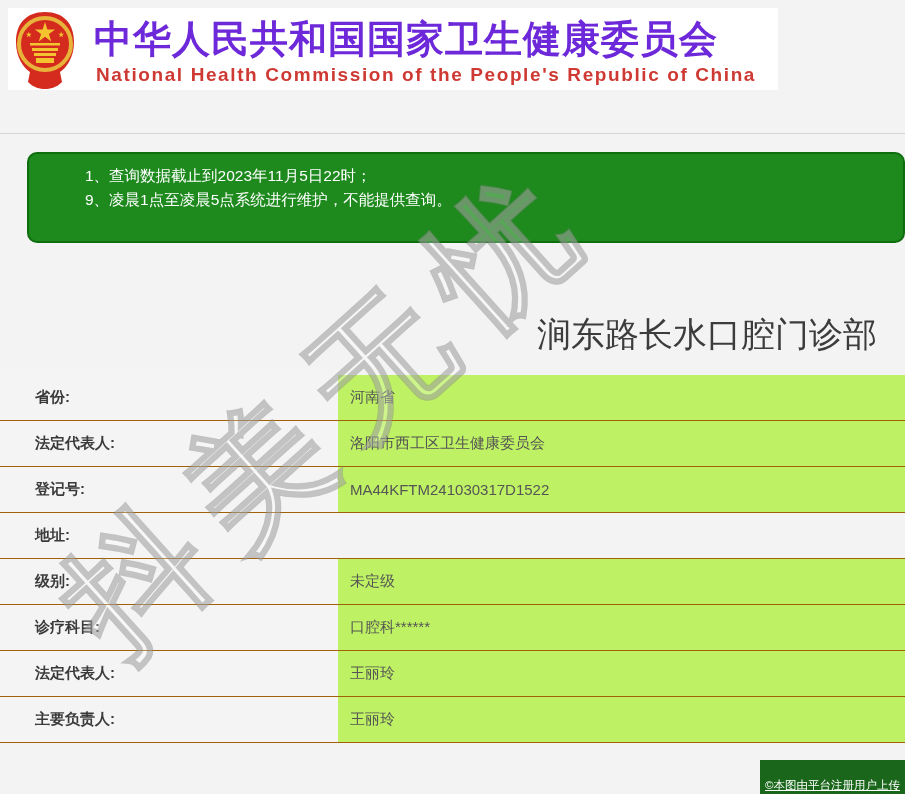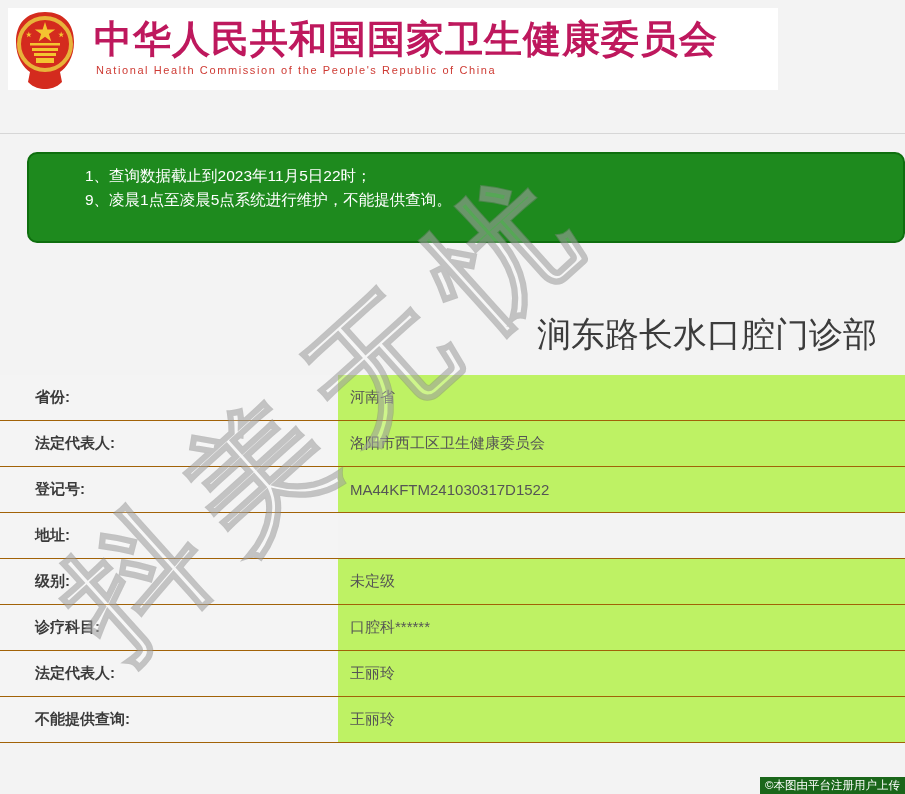--- a/index.html
+++ b/index.html
@@ -14,26 +14,26 @@
   
   .banner {
     position:absolute; left:8px; top:8px; width:770px; height:82px;
     background:#ffffff;
   }
   .emblem {
     position:absolute; left:4px; top:2px; width:66px; height:80px;
   }
   .banner-title-cn {
     position:absolute; left:86px; top:6px;
-    font-size:38px; font-weight:bold; color:#be185d;
+    font-size:38px; font-weight:bold; color:#6d28d9;
     letter-spacing:1px; white-space:nowrap;
   }
   .banner-title-en {
     position:absolute; left:88px; top:56px;
-    font-size:11px; font-weight:normal; color:#ce3a33;
+    font-size:19px; font-weight:bold; color:#ce3a33;
     letter-spacing:1.6px; white-space:nowrap;
   }
   .header-divider {
     position:absolute; left:0; top:133px; width:905px; height:1px;
     background:#d6d6d6;
   }
 
   
   .notice {
     position:absolute; left:27px; top:152px; width:878px; height:91px;
@@ -82,22 +82,23 @@
   .info-value {
     flex:1; background:#bef264;
     padding-left:12px; display:flex; align-items:center;
     font-size:15px; color:#555555;
   }
 
   
   .footer-badge {
     position:absolute; right:0; bottom:0; height:17px; z-index:20;
     background:#1a661a; color:#ffffff;
-    font-size:11.5px; line-height:17px; padding:0 5px;
+    font-size:11.5px; line-height:17px; padding:17px 5px;
     white-space:nowrap;
+    text-decoration:underline;
   }
 </style>
 </head>
 <body>
 
 <div class="banner">
   <span class="emblem">
     <svg viewBox="0 0 66 80" width="66" height="80">
       <path d="M33 2 C14 2 4 14 4 32 C4 48 12 58 18 62 L16 72 C22 78 28 79 33 79 C38 79 44 78 50 72 L48 62 C54 58 62 48 62 32 C62 14 52 2 33 2 Z" fill="#d42b1e"></path>
       <circle cx="33" cy="34" r="26" fill="none" stroke="#e8b33a" stroke-width="4"></circle>
@@ -149,18 +150,18 @@
     </div>
     <div class="info-row">
       <div class="info-label">诊疗科目:</div>
       <div class="info-value">口腔科******</div>
     </div>
     <div class="info-row">
       <div class="info-label">法定代表人:</div>
       <div class="info-value">王丽玲</div>
     </div>
     <div class="info-row">
-      <div class="info-label">不能提供查询:</div>
+      <div class="info-label">主要负责人:</div>
       <div class="info-value">王丽玲</div>
     </div>
   </div>
 
 <div class="footer-badge">©本图由平台注册用户上传</div>
 
 </body></html>

